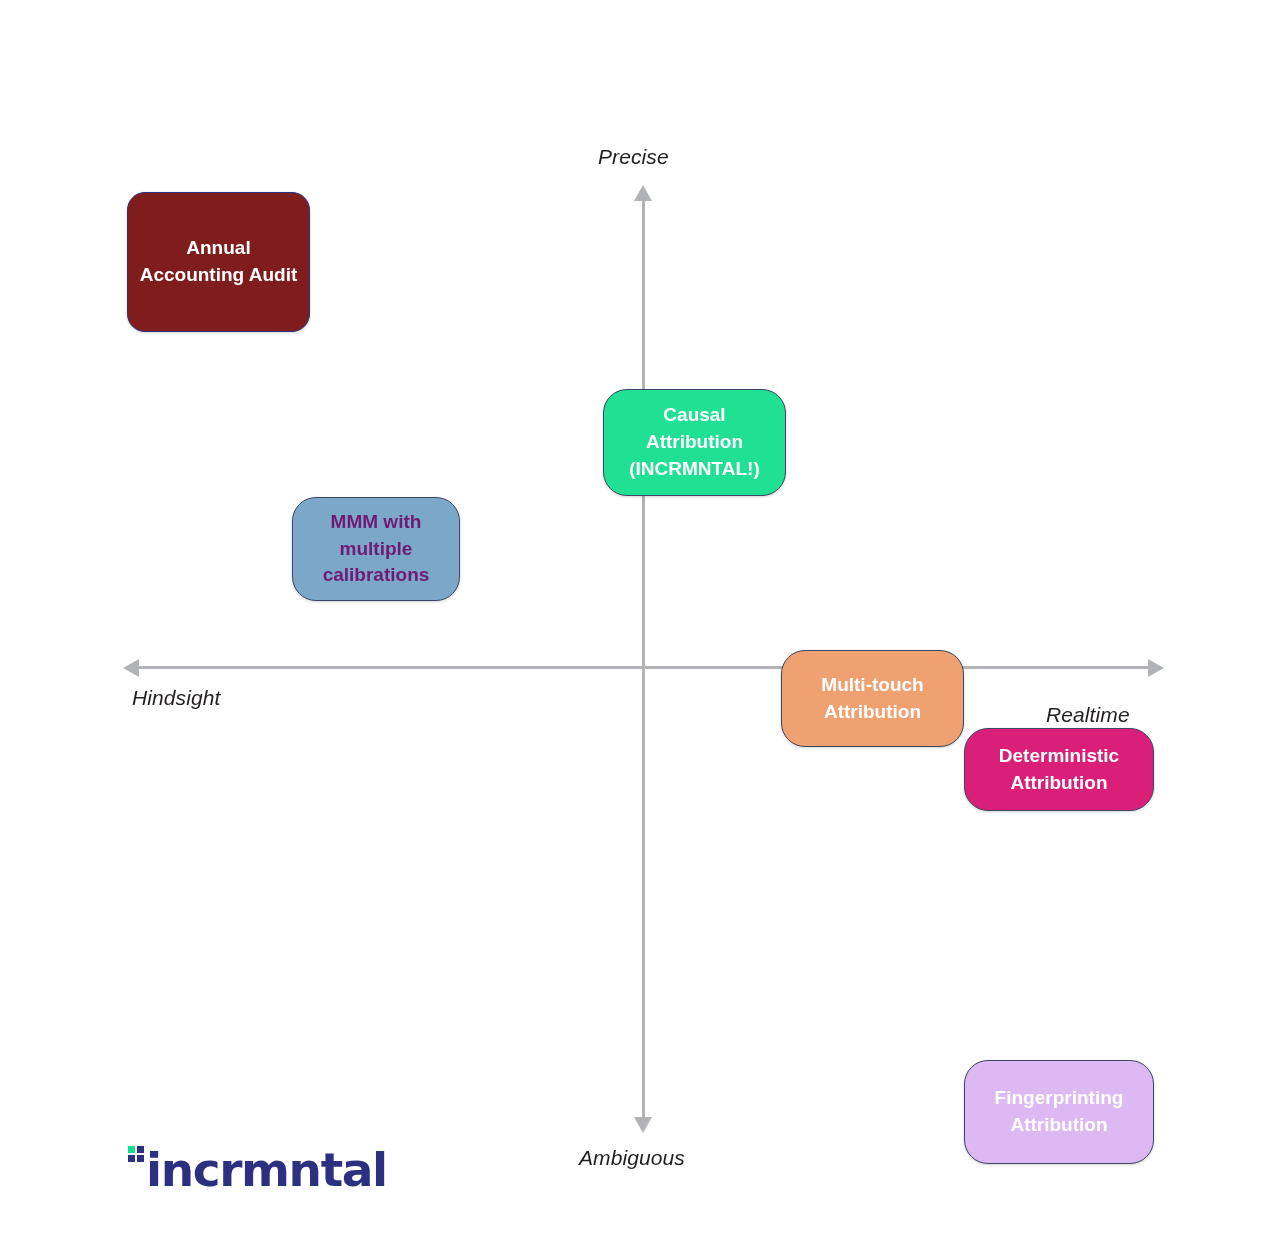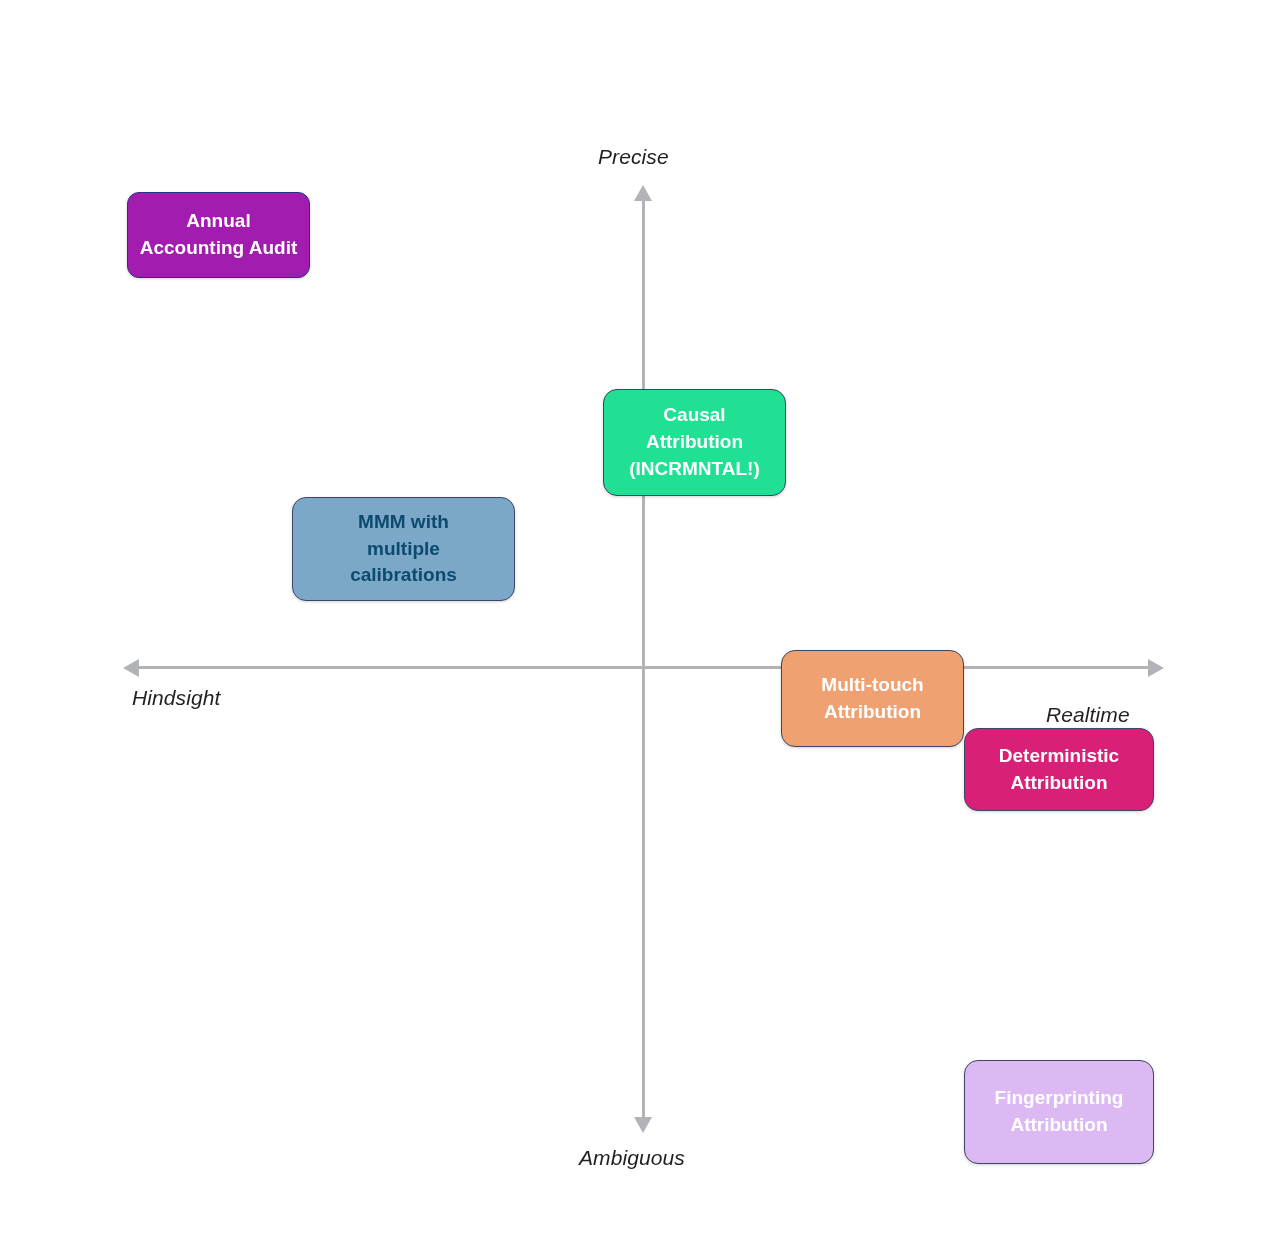--- a/index.html
+++ b/index.html
@@ -81,47 +81,47 @@
   }
   #label-precise   { left: 598px; top: 145px; }
   #label-ambiguous { left: 579px; top: 1146px; text-align: center; }
   #label-hindsight { left: 132px; top: 686px; }
   #label-realtime  { left: 1046px; top: 686px; margin-top: 17px; }
 
   
   .q-box {
     position: absolute;
     box-sizing: border-box;
-    border-radius: 14px;
+    border-radius: 24px;
     border: 1.5px solid #3d4765;
     display: flex;
     align-items: center;
     justify-content: center;
     text-align: center;
     font-size: 19px;
     font-weight: bold;
     line-height: 1.42;
     padding: 4px 8px;
     box-shadow: 0 1px 3px rgba(0,0,0,0.18);
   }
   .q-box .q-text { display: block; }
 
   #box-annual-accounting-audit {
-    left: 127px;  top: 192px;  width: 183px; height: 86px;
-    background: #a21caf; color: #ffffff;
+    left: 127px;  top: 192px;  width: 183px; height: 140px;
+    background: #7f1d1d; color: #ffffff;
     border-color: #2b3180;
-    border-radius: 12px;
+    border-radius: 18px;
   }
   #box-causal-attribution {
     left: 603px;  top: 389px;  width: 183px; height: 107px;
     background: #1fe093; color: #ffffff;
   }
   #box-mmm-multiple-calibrations {
-    left: 292px;  top: 497px;  width: 223px; height: 104px;
-    background: #7ba8c9; color: #0c4a6e;
+    left: 292px;  top: 497px;  width: 168px; height: 104px;
+    background: #7ba8c9; color: #701a75;
   }
   #box-multi-touch-attribution {
     left: 749px;  top: 650px;  width: 183px; height: 97px;
     background: #efa171; color: #ffffff; margin-left: 32px;
   }
   #box-deterministic-attribution {
     left: 964px;  top: 728px;  width: 190px; height: 83px;
     background: #d91f77; color: #ffffff;
   }
   #box-mmm-without-calibration {
@@ -222,14 +222,23 @@
   </div>
 
 
   <div class="q-box" id="box-fingerprinting-attribution">
     <div>
       <span class="q-text">Fingerprinting</span>
       <span class="q-text">Attribution</span>
     </div>
   </div>
 
+  <div id="logo">
+    <div id="logo-mark">
+      <i class="tl"></i>
+      <i class="tr"></i>
+      <i class="bl"></i>
+      <i class="br"></i>
+    </div>
+    <div id="logo-wordmark">incrmntal</div>
+  </div>
 
 </div>
 
 </body></html>

